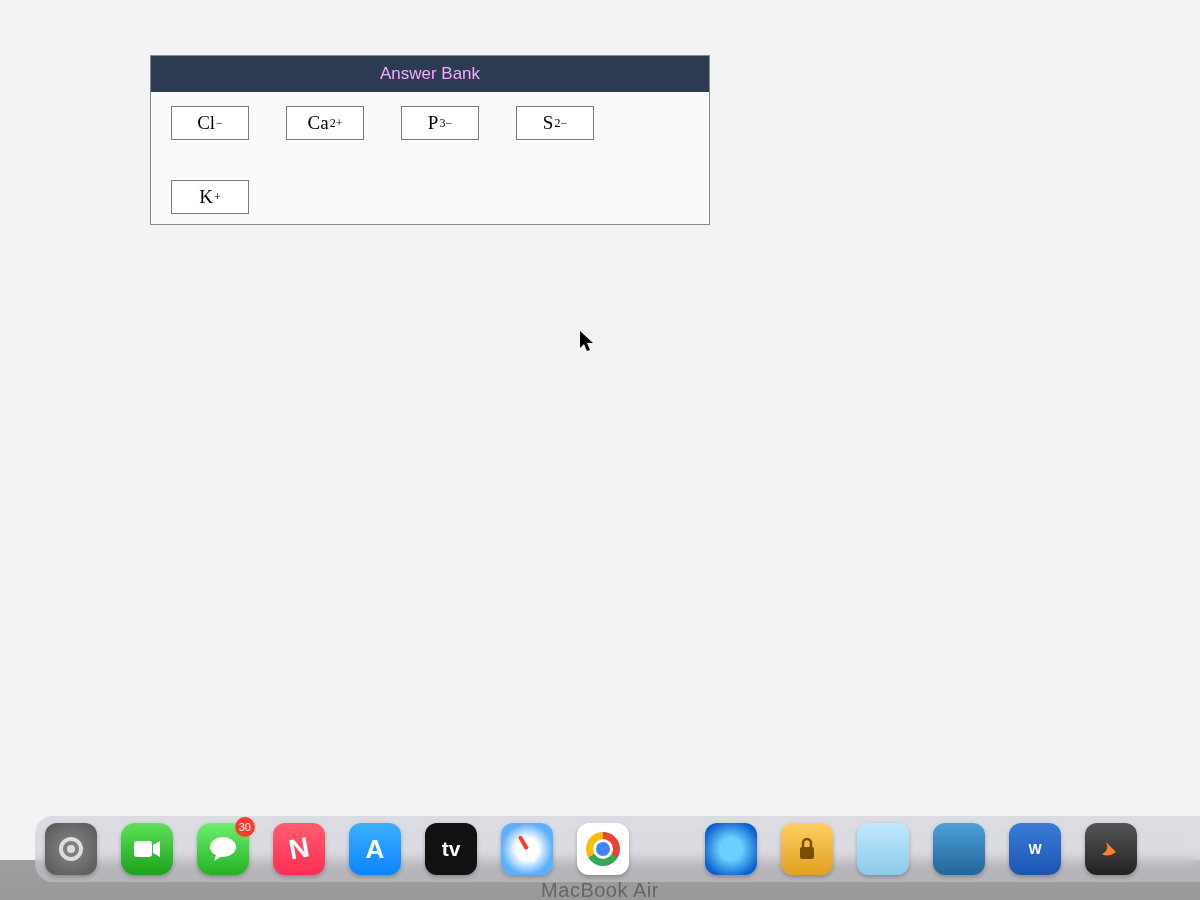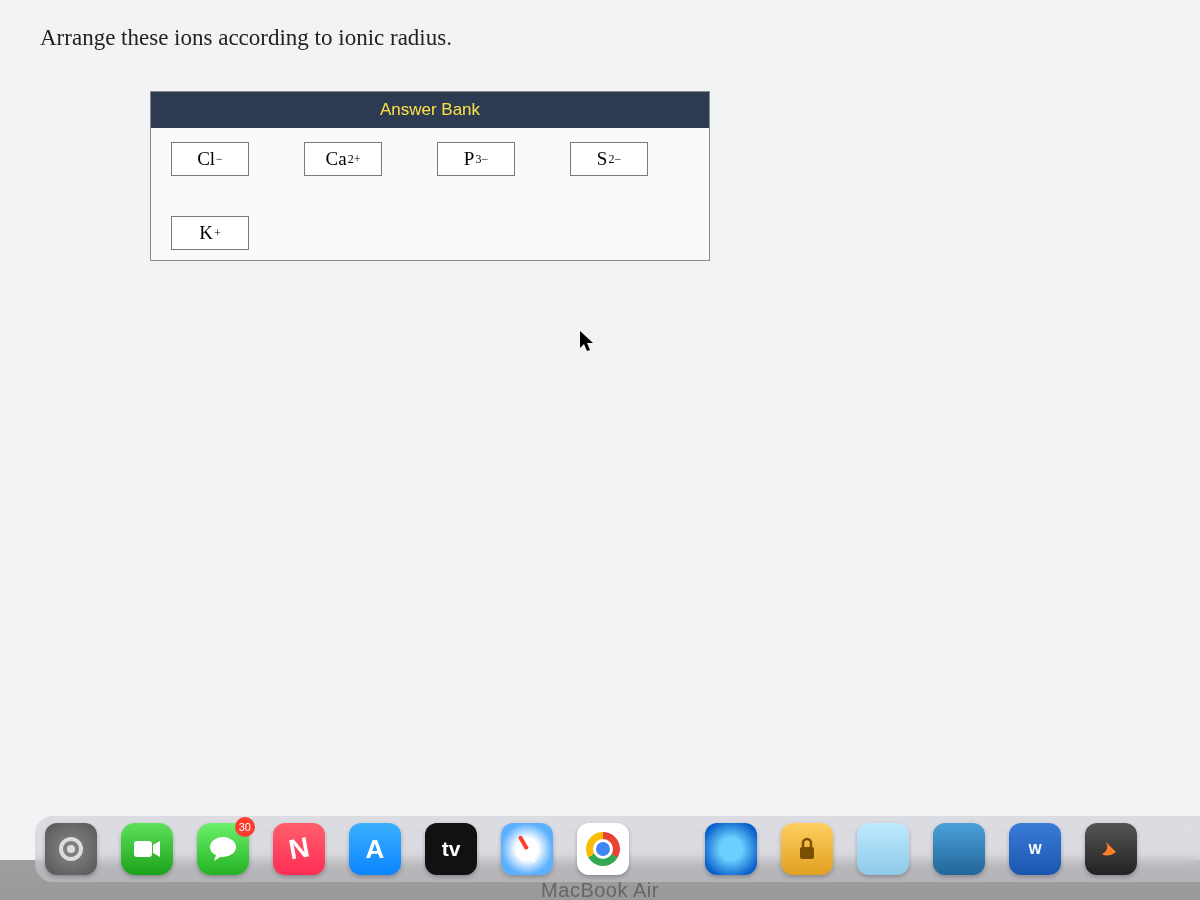--- a/index.html
+++ b/index.html
@@ -42,31 +42,31 @@
     }
     .answer-bank-container {
       margin-top: 30px;
       margin-left: 110px;
       width: 560px;
       border: 1px solid #888;
       background: #f9fafb;
     }
     .answer-bank-header {
       background: #2d3b52;
-      color: #fde047;
+      color: #f0abfc;
       font-family: Arial, sans-serif;
       font-size: 17px;
       text-align: center;
       padding: 8px 0;
     }
     .answer-bank-body {
       padding: 14px 20px 10px 20px;
       display: flex;
       flex-wrap: wrap;
-      gap: 40px 55px;
+      gap: 40px 37px;
     }
     .ion-tile {
       border: 1px solid #7a7a7a;
       background: #fff;
       min-width: 78px;
       height: 34px;
       display: flex;
       align-items: center;
       justify-content: center;
       font-size: 19px;
@@ -156,21 +156,20 @@
     .news-n { transform: rotate(-10deg); font-size:28px;}
     .appstore-a { font-size:26px; font-family: Arial, sans-serif;}
     .tv-label { font-size:21px; }
     .trash-lines{width:26px;height:22px;background:repeating-linear-gradient(90deg,#888 0 2px,transparent 2px 6px);}
   </style>
 </head>
 <body>
 
 <div class="page">
 
-  <div class="question-text">Arrange these ions according to ionic radius.</div>
 
 
   <div class="answer-bank-container">
     <div class="answer-bank-header">Answer Bank</div>
     <div class="answer-bank-body">
       <div class="ion-tile">
         <span>Cl</span>
           <sup>−</sup>
       </div>
       <div class="ion-tile">

